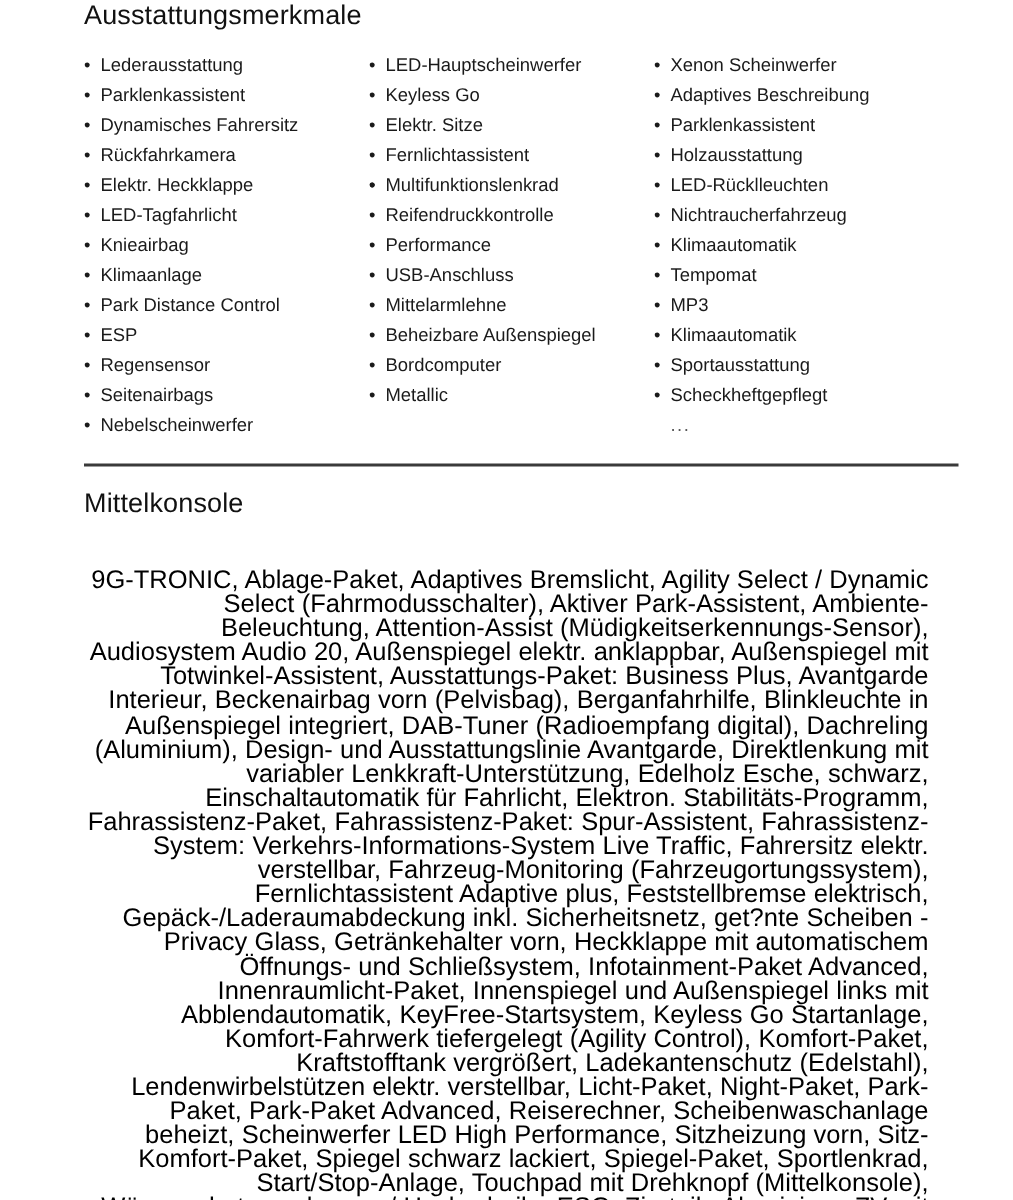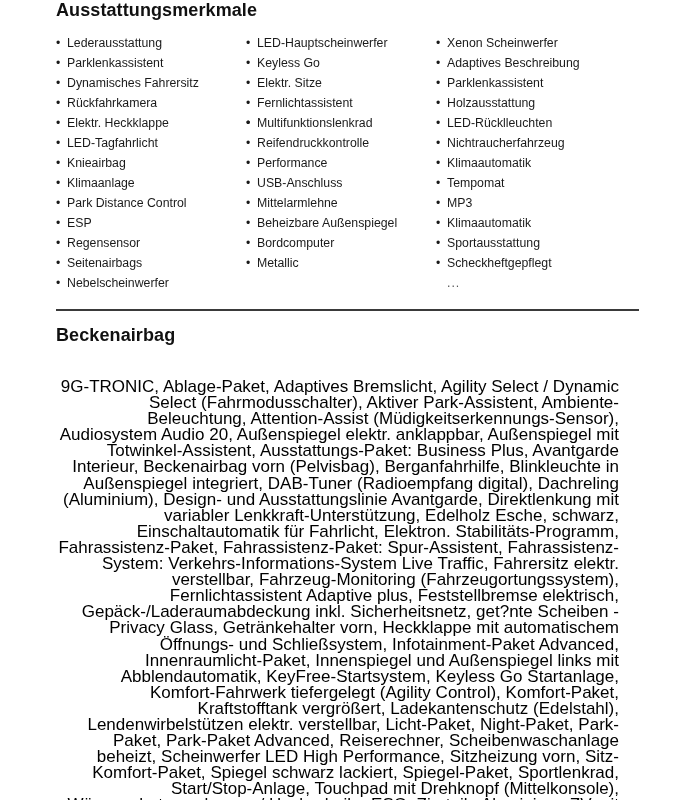--- a/index.html
+++ b/index.html
@@ -20,21 +20,21 @@
     position: relative;
     width: 675px;
     height: 800px;
     box-sizing: border-box;
     padding: 0 36px;
   }
 
   
   .section-title {
     font-size: 18px;
-    font-weight: bold;
+    font-weight: normal;
     letter-spacing: 0.1px;
     color: #111111;
     margin: 0;
     padding: 0 0 0 20px;
   }
 
   
   .rule {
     height: 0;
     border: 0;
@@ -158,21 +158,21 @@
           <div class="feature-item"><span class="bullet">•</span><span>Scheckheftgepflegt</span></div>
           <div class="feature-item no-bullet">...</div>
         </div>
     </div>
   </div>
 
   <div class="description-section">
     <hr class="rule">
 
     <div class="desc-heading-wrap">
-      <h2 class="section-title">Beckenairbag</h2>
+      <h2 class="section-title">Mittelkonsole</h2>
     </div>
 
     <p class="description-body">9G-TRONIC, Ablage-Paket, Adaptives Bremslicht, Agility Select / Dynamic Select (Fahrmodusschalter), Aktiver Park-Assistent, Ambiente-Beleuchtung, Attention-Assist (Müdigkeitserkennungs-Sensor), Audiosystem Audio 20, Außenspiegel elektr. anklappbar, Außenspiegel mit Totwinkel-Assistent, Ausstattungs-Paket: Business Plus, Avantgarde Interieur, Beckenairbag vorn (Pelvisbag), Berganfahrhilfe, Blinkleuchte in Außenspiegel integriert, DAB-Tuner (Radioempfang digital), Dachreling (Aluminium), Design- und Ausstattungslinie Avantgarde, Direktlenkung mit variabler Lenkkraft-Unterstützung, Edelholz Esche, schwarz, Einschaltautomatik für Fahrlicht, Elektron. Stabilitäts-Programm, Fahrassistenz-Paket, Fahrassistenz-Paket: Spur-Assistent, Fahrassistenz-System: Verkehrs-Informations-System Live Traffic, Fahrersitz elektr. verstellbar, Fahrzeug-Monitoring (Fahrzeugortungssystem), Fernlichtassistent Adaptive plus, Feststellbremse elektrisch, Gepäck-/Laderaumabdeckung inkl. Sicherheitsnetz, get?nte Scheiben - Privacy Glass, Getränkehalter vorn, Heckklappe mit automatischem Öffnungs- und Schließsystem, Infotainment-Paket Advanced, Innenraumlicht-Paket, Innenspiegel und Außenspiegel links mit Abblendautomatik, KeyFree-Startsystem, Keyless Go Startanlage, Komfort-Fahrwerk tiefergelegt (Agility Control), Komfort-Paket, Kraftstofftank vergrößert, Ladekantenschutz (Edelstahl), Lendenwirbelstützen elektr. verstellbar, Licht-Paket, Night-Paket, Park-Paket, Park-Paket Advanced, Reiserechner, Scheibenwaschanlage beheizt, Scheinwerfer LED High Performance, Sitzheizung vorn, Sitz-Komfort-Paket, Spiegel schwarz lackiert, Spiegel-Paket, Sportlenkrad, Start/Stop-Anlage, Touchpad mit Drehknopf (Mittelkonsole), Wärmeschutzverglasung / Heckscheibe ESG, Zierteile Aluminium, ZV mit Fernbedienung, #03,#04</p>
 
     <div class="bottom-rule-wrap">
       <hr class="rule thin">
     </div>
   </div>
 
 </div>

